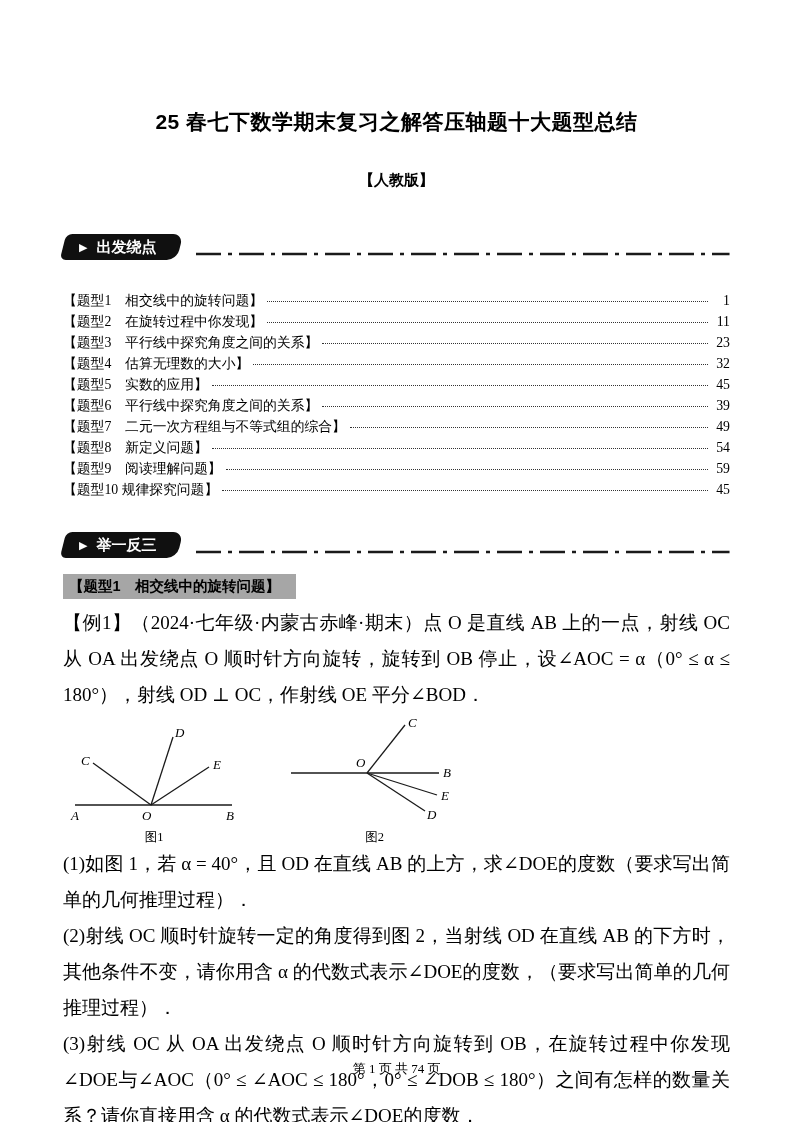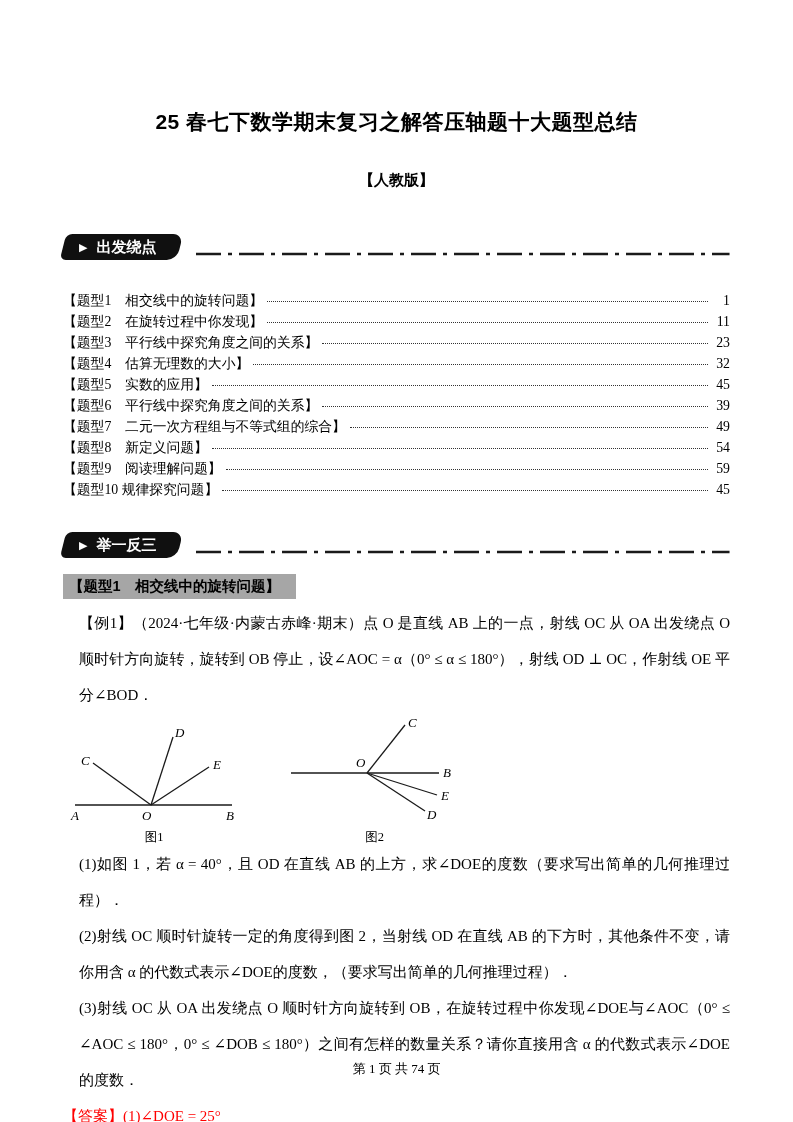--- a/index.html
+++ b/index.html
@@ -42,21 +42,21 @@
 
   .banner-row.second { margin-top: 30px; }
 
   .heading-row { margin-top: 16px; }
   .type-heading {
     display: inline-block; background: #a6a6a6; color: #000;
     font-family: "Liberation Sans", "DejaVu Sans", sans-serif;
     font-weight: 700; font-size: 14.5px; padding: 3px 16px 3px 6px;
   }
 
-  .para { font-size: 15px; line-height: 36px; text-align: justify; margin-left: 16px; }
+  .para { font-size: 19px; line-height: 36px; text-align: justify; }
   .statement { margin-top: 6px; }
 
   .figures { display: flex; align-items: flex-end; gap: 48px; margin-left: 6px; margin-top: 2px; }
   .fig { display: flex; flex-direction: column; align-items: center; }
   .fig svg text {
     font-family: "Liberation Serif", "DejaVu Serif", serif;
     font-style: italic; font-size: 13px; fill: #000;
   }
   .fig-caption { font-size: 12.5px; margin-top: 6px; font-style: normal; }
 

